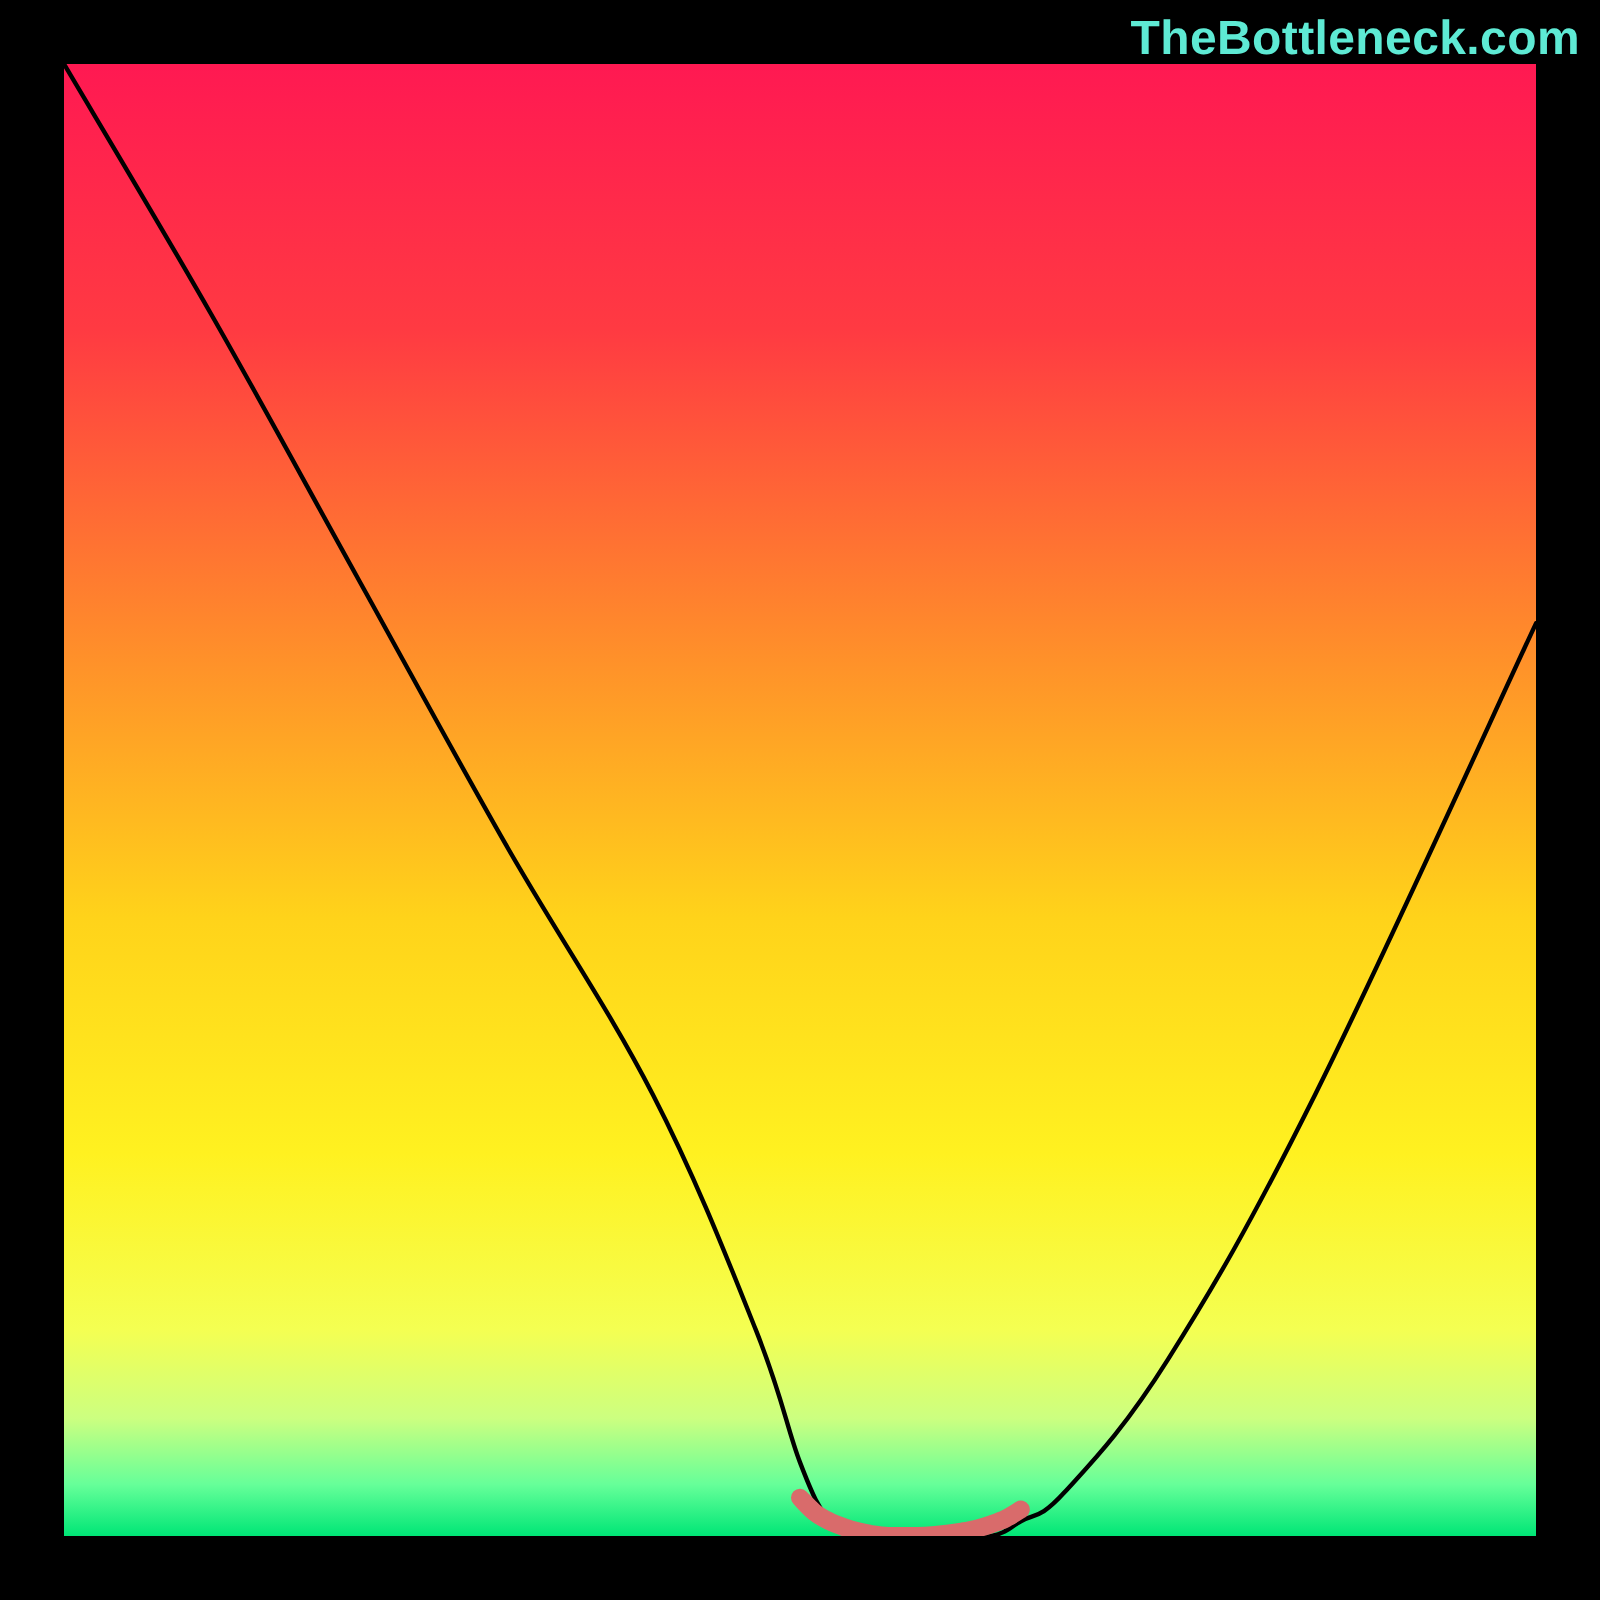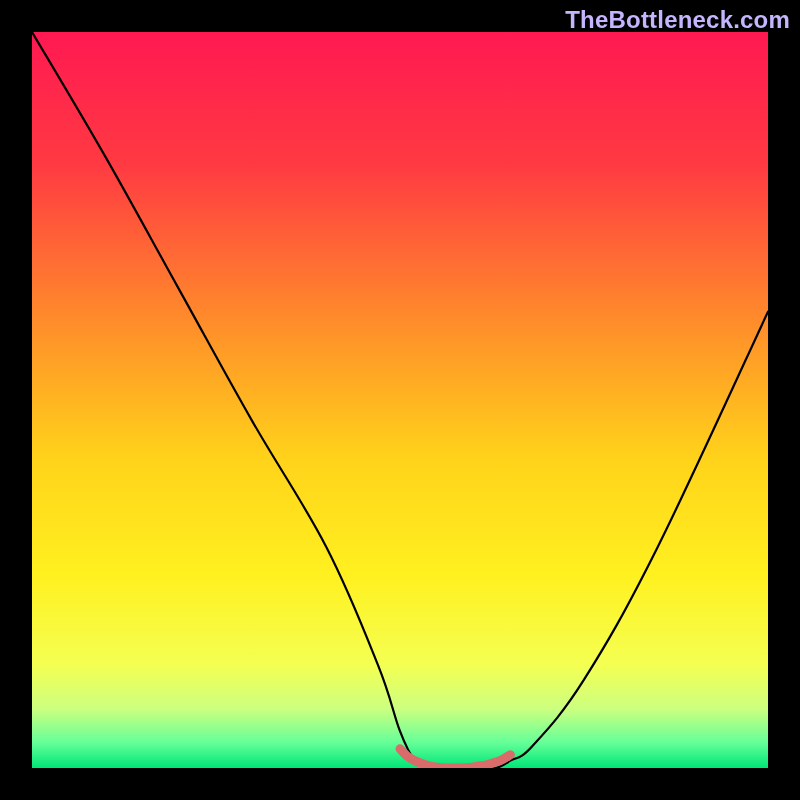--- a/index.html
+++ b/index.html
@@ -23,21 +23,21 @@
     width: 736px;
     height: 736px;
   }
   .watermark {
     position: absolute;
     top: 6px;
     right: 10px;
     font-family: Arial, Helvetica, sans-serif;
     font-size: 24px;
     font-weight: bold;
-    color: #c4b5fd;
+    color: #5eead4;
     letter-spacing: 0.2px;
   }
   svg {
     display: block;
   }
 </style>
 </head>
 <body>
 
 <div class="chart-container">

